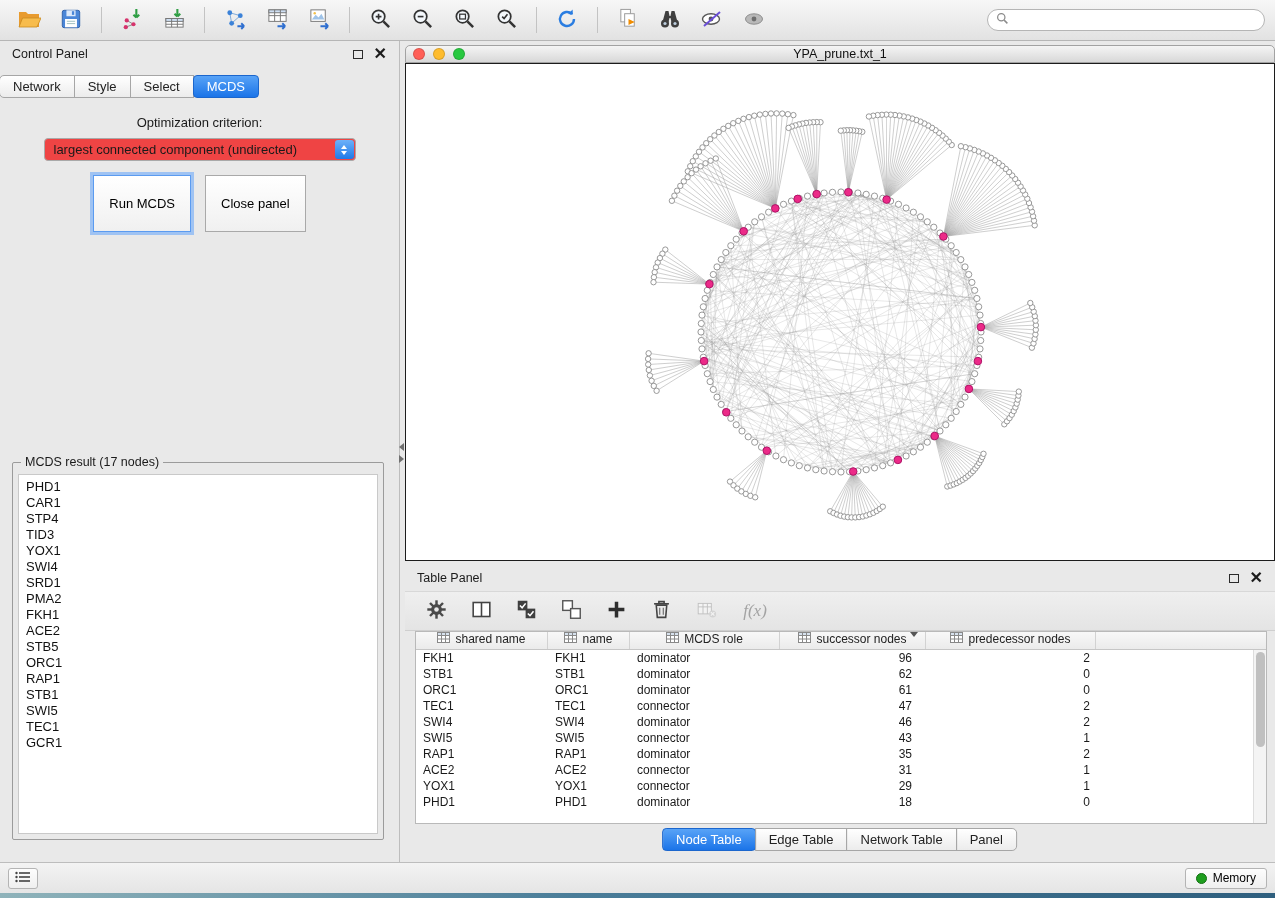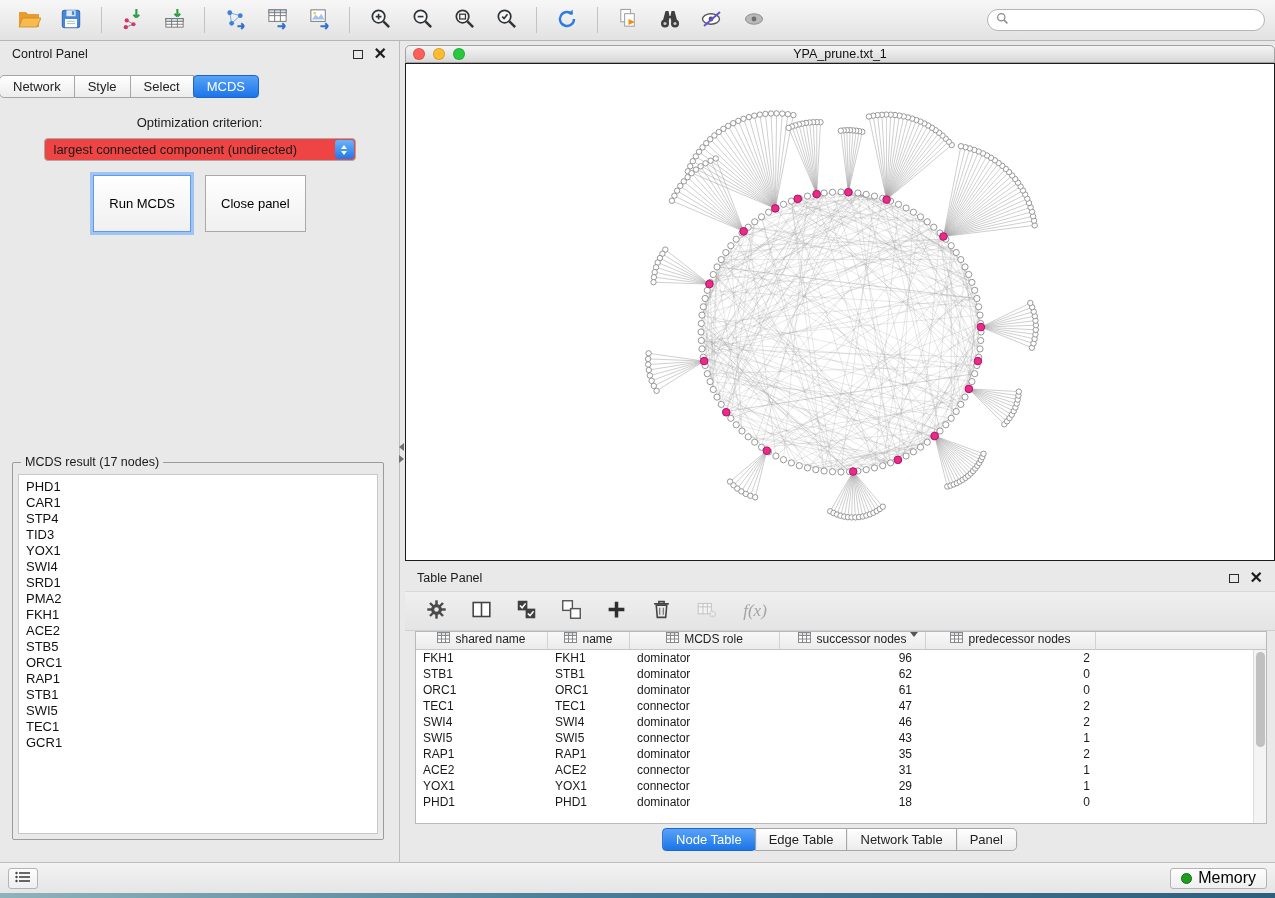--- a/index.html
+++ b/index.html
@@ -92,21 +92,21 @@
   .vscroll { position:absolute; top:18px; right:0; bottom:0; width:13px; background:#f4f4f4; border-left:1px solid #ddd; }
   .vthumb { position:absolute; top:2px; left:2px; width:9px; height:95px; background:#c0c0c0; border-radius:5px; }
 
   .table-tabs { position:absolute; bottom:11px; left:50%; transform:translateX(-50%); display:flex; }
 
   
   #statusbar { position:absolute; left:0; right:0; bottom:5px; height:31px;
     background:linear-gradient(#f3f3f3,#e5e5e5); border-top:1px solid #bdbdbd;
     display:flex; align-items:center; padding:0 8px; }
   .status-btn { height:21px; border:1px solid #b4b4b4; border-radius:3px; background:linear-gradient(#fdfdfd,#efefef);
-    display:flex; align-items:center; gap:6px; padding:0 6px; font-size:16px; }
+    display:flex; align-items:center; gap:6px; padding:0 6px; font-size:12px; }
   #memory-btn { margin-left:auto; padding:0 10px; }
   .green-dot { width:11px; height:11px; border-radius:50%; background:#1e9e1e; border:1px solid #127012; }
   #desktop-strip { position:absolute; left:0; right:0; bottom:0; height:5px;
     background:linear-gradient(90deg,#8fb3ba,#4a7d99 45%,#2f5f7e); }
 </style>
 </head>
 <body>
 
 <div id="toolbar">
   <button class="tb-btn">

